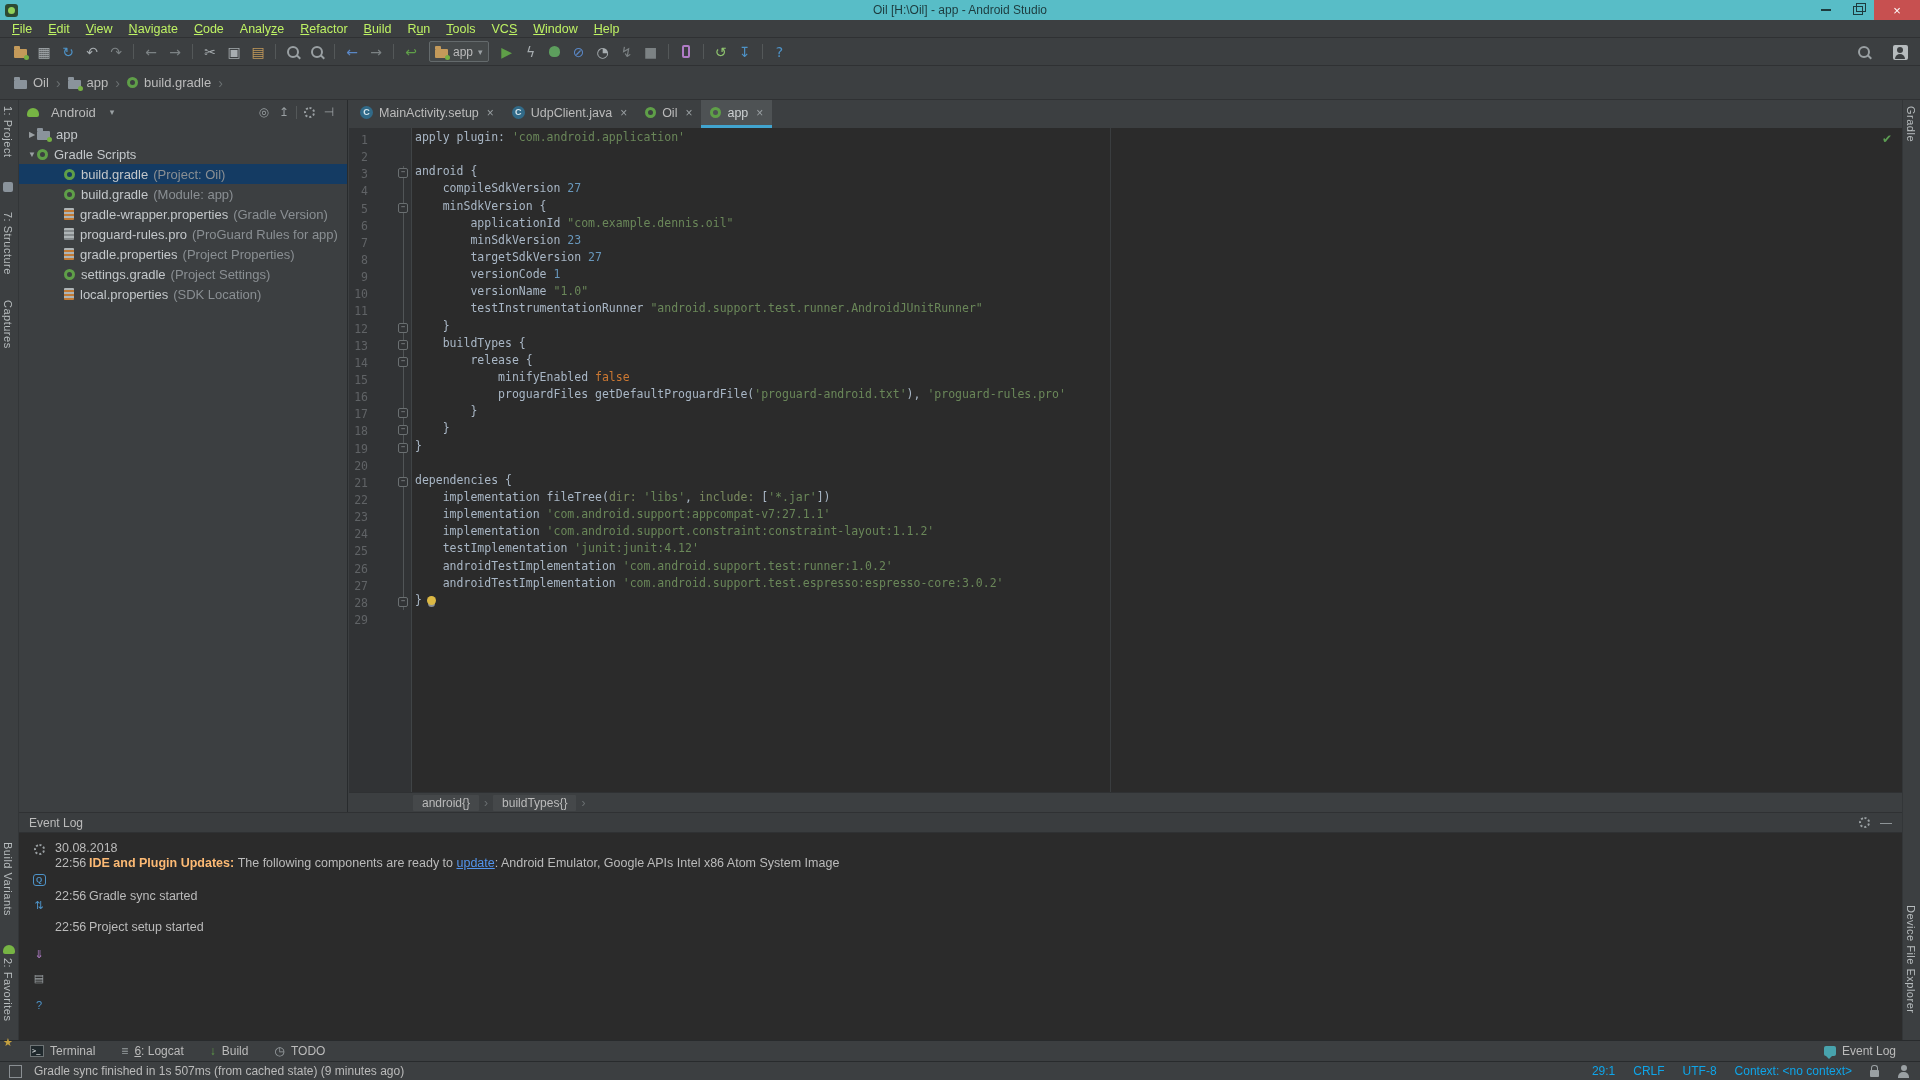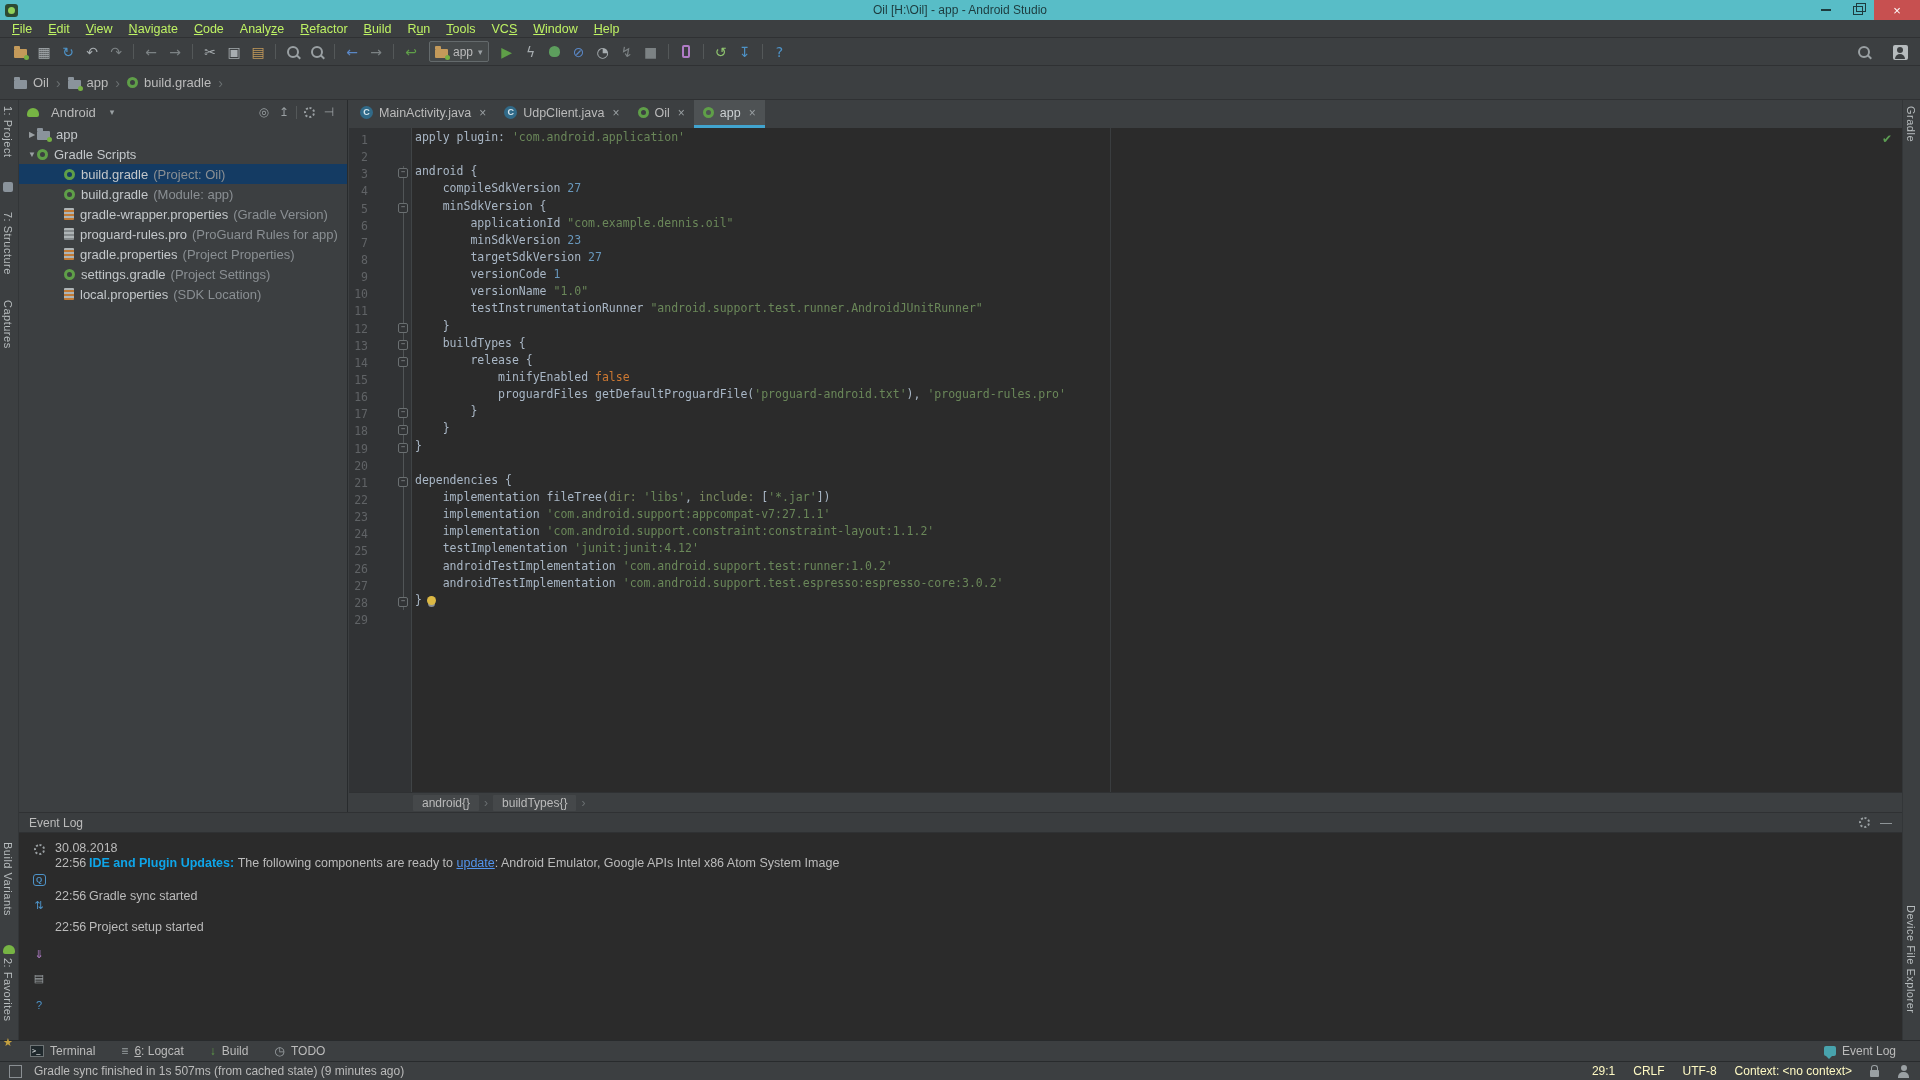--- a/index.html
+++ b/index.html
@@ -71,31 +71,31 @@
   
   .eventlog{position:absolute;left:19px;top:812px;width:1883px;height:228px;background:#2b2b2b;border-top:1px solid #2f3133;}
   .el-header{height:19px;background:#3a3d3f;border-bottom:1px solid #2f3133;display:flex;align-items:center;padding:0 10px;font-size:12px;color:#bbbbbb;}
   .el-hicons{margin-left:auto;display:flex;align-items:center;gap:10px;color:#9aa0a3;}
   .el-body{position:absolute;left:0;top:20px;right:0;bottom:0;}
   .el-side{position:absolute;left:6px;top:0;width:28px;bottom:0;display:flex;flex-direction:column;align-items:center;padding-top:8px;}
   .el-sicon{width:16px;height:16px;display:flex;align-items:center;justify-content:center;font-size:11px;color:#9aa0a3;}
   .el-entries{position:absolute;left:36px;top:8px;right:8px;font-size:12.5px;color:#bbbbbb;}
   .el-entry{line-height:15px;}
   .el-time{display:inline-block;min-width:34px;}
-  .el-b{font-weight:bold;color:#0ea5e9;}
+  .el-b{font-weight:bold;color:#fdba74;}
   .el-link{color:#5394ec;text-decoration:underline;}
   .bubbleQ{width:13px;height:12px;border:1.5px solid #4e93c8;border-radius:3px;color:#4e93c8;font:bold 8px/10px "Liberation Sans",sans-serif;text-align:center;box-sizing:border-box;}
   
   .bottombar{position:absolute;left:0;top:1040px;width:1920px;height:21px;background:#3c3f41;border-top:1px solid #282b2d;display:flex;align-items:center;padding-left:30px;box-sizing:border-box;gap:26px;}
   .bb-item{display:flex;align-items:center;gap:6px;font-size:12px;color:#bbbbbb;}
   .bb-right{position:absolute;right:24px;display:flex;align-items:center;gap:6px;font-size:12px;}
   .statusbar{position:absolute;left:0;top:1061px;width:1920px;height:19px;background:#3c3f41;border-top:1px solid #282b2d;display:flex;align-items:center;box-sizing:border-box;font-size:12px;}
   .sb-icon{width:11px;height:11px;border:1px solid #8a8f93;margin-left:9px;}
   .sb-msg{margin-left:12px;color:#bbbbbb;}
-  .sb-right{position:absolute;right:10px;display:flex;align-items:center;gap:18px;color:#fef9c3;justify-content:space-between;}
+  .sb-right{position:absolute;right:10px;display:flex;align-items:center;gap:18px;color:#0ea5e9;justify-content:space-between;}
   
   .ic{display:inline-block;}
   .ic-ring{width:12px;height:12px;border:3px solid #5f9f48;border-radius:50%;box-sizing:border-box;}
   .ic-ring.sm{width:11px;height:11px;border-width:3px;}
   .ic-folder{width:13px;height:9px;background:#8a939b;border-radius:1px;position:relative;margin-top:3px;}
   .ic-folder::before{content:"";position:absolute;top:-3px;left:0;width:6px;height:3px;background:inherit;border-radius:1px 1px 0 0;}
   .ic-folder.run{background:#c49a5a;}
   .ic-folder.mod::after{content:"";position:absolute;right:-2px;bottom:-2px;width:5px;height:5px;background:#76b043;border-radius:50%;}
   .ic-props{width:10px;height:12px;background:repeating-linear-gradient(180deg,#aeb4b6 0 2px,#c07a35 2px 4px);border-radius:1px;}
   .ic-textfile{width:10px;height:12px;background:repeating-linear-gradient(180deg,#aeb4b6 0 2px,#84898b 2px 4px);border-radius:1px;}
@@ -318,21 +318,21 @@
           <span class="lbl">local.properties</span>
           <span class="hint">(SDK Location)</span>
         </div>
       </div>
   </div>
 
   <div class="editor">
     <div class="tabs" id="tabs">
         <div class="tab">
           <span class="ic ic-class">C</span>
-          <span>MainActivity.java</span>
+          <span>MainActivity.setup</span>
           <span class="x">×</span>
         </div>
         <div class="tab">
           <span class="ic ic-class">C</span>
           <span>UdpClient.java</span>
           <span class="x">×</span>
         </div>
         <div class="tab">
           <span class="ic ic-ring sm"></span>
           <span>Oil</span>

